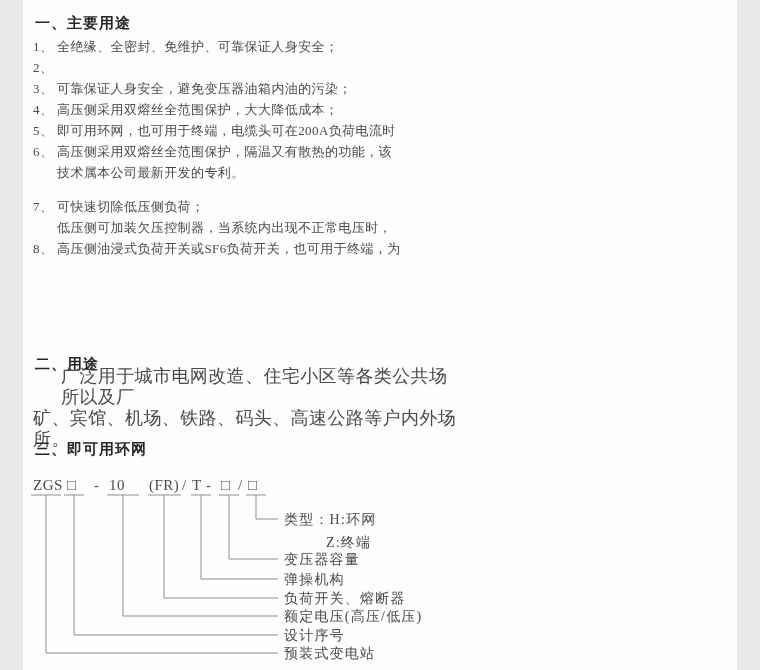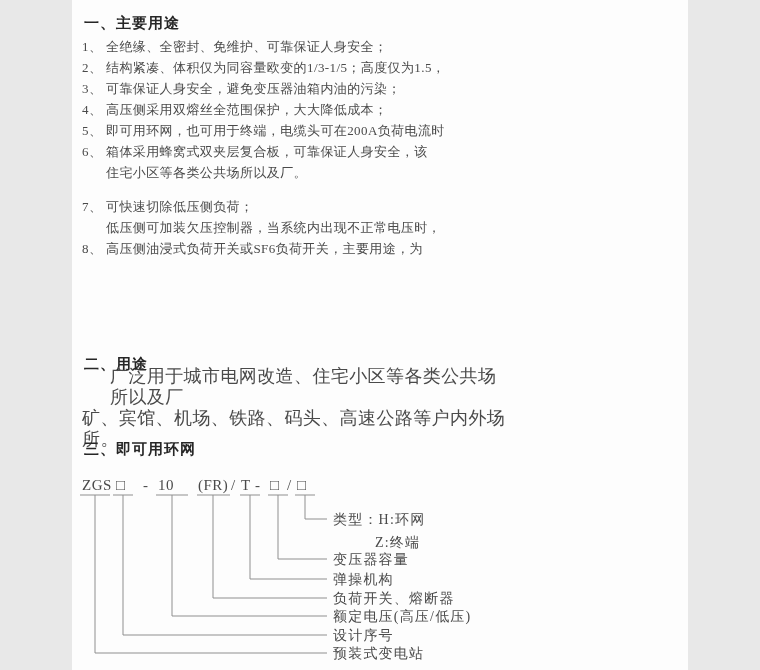--- a/index.html
+++ b/index.html
@@ -1,18 +1,18 @@
 <!DOCTYPE html>
 <html><head>
 <meta charset="utf-8">
 <style>
   html,body { margin:0; padding:0; background:#e8e8e8; }
   .page {
     position:relative;
-    width:616px; height:670px;
+    width:714px; height:670px;
     margin:0 auto;
     background:#fdfdfd;
     font-family:"Liberation Serif","DejaVu Serif",serif;
     color:#4a4a4a;
     overflow:hidden;
   }
   .heading {
     position:absolute; left:12px;
     font-family:"Liberation Sans","DejaVu Sans",sans-serif;
     font-weight:bold; font-size:15px; letter-spacing:1px;
@@ -50,21 +50,20 @@
   <div class="list">
     <div class="li">
       <span class="num">1、</span>
       <div class="body">
           <div>全绝缘、全密封、免维护、可靠保证人身安全；</div>
         </div>
     </div>
     <div class="li">
       <span class="num">2、</span>
       <div class="body">
-        <div>结构紧凑、体积仅为同容量欧变的1/3-1/5；高度仅为1.5，</div>
       </div>
     </div>
     <div class="li">
       <span class="num">3、</span>
       <div class="body">
           <div>可靠保证人身安全，避免变压器油箱内油的污染；</div>
         </div>
     </div>
     <div class="li">
       <span class="num">4、</span>
@@ -74,35 +73,35 @@
     </div>
     <div class="li">
       <span class="num">5、</span>
       <div class="body">
         <div>即可用环网，也可用于终端，电缆头可在200A负荷电流时</div>
       </div>
     </div>
     <div class="li">
       <span class="num">6、</span>
       <div class="body">
-        <div>箱体采用蜂窝式双夹层复合板，可靠保证人身安全，该</div>
-        <div>住宅小区等各类公共场所以及厂。</div>
+        <div>高压侧采用双熔丝全范围保护，隔温又有散热的功能，该</div>
+        <div>技术属本公司最新开发的专利。</div>
       </div>
     </div>
     <div class="li gap-before">
       <span class="num">7、</span>
       <div class="body">
         <div>可快速切除低压侧负荷；</div>
         <div>低压侧可加装欠压控制器，当系统内出现不正常电压时，</div>
       </div>
     </div>
     <div class="li">
       <span class="num">8、</span>
       <div class="body">
-        <div>高压侧油浸式负荷开关或SF6负荷开关，主要用途，为</div>
+        <div>高压侧油浸式负荷开关或SF6负荷开关，也可用于终端，为</div>
       </div>
     </div>
   </div>
 
   <div class="heading" style="top:355px;text-align:center;">二、用途</div>
 
   <div class="para">
     <div class="first">广泛用于城市电网改造、住宅小区等各类公共场所以及厂</div>
     <div>矿、宾馆、机场、铁路、码头、高速公路等户内外场所。</div>
   </div>

